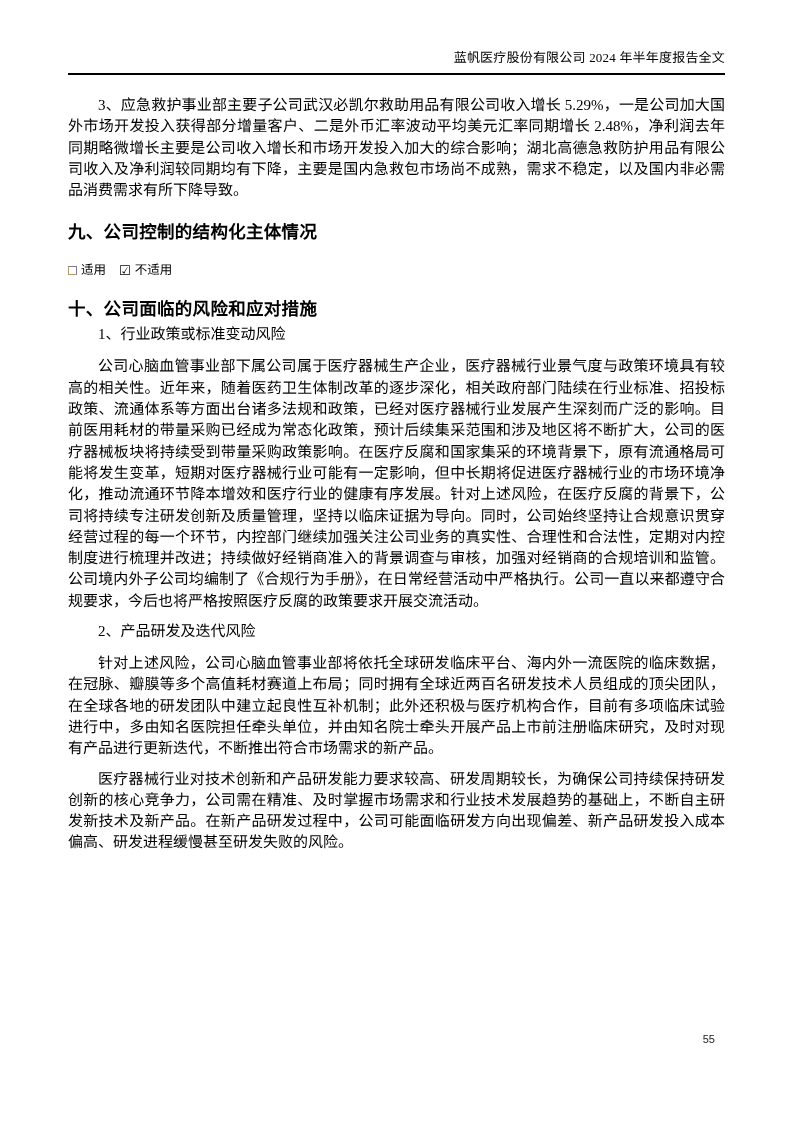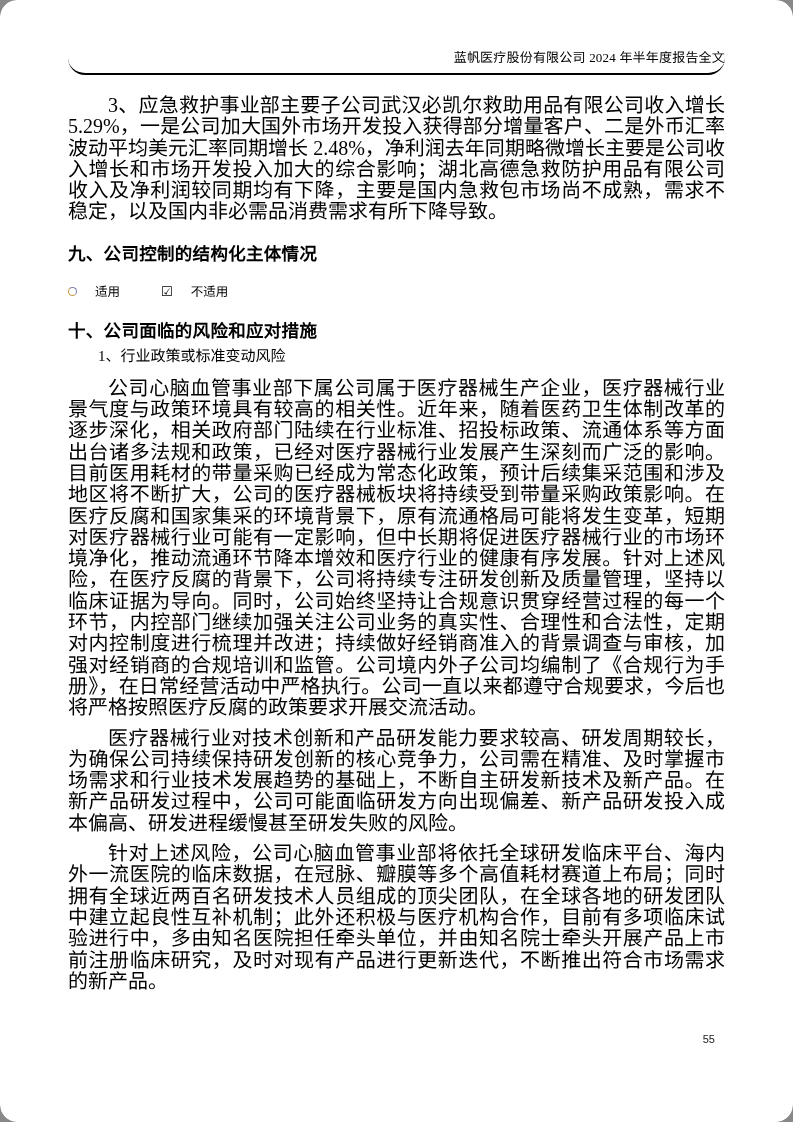--- a/index.html
+++ b/index.html
@@ -1,15 +1,15 @@
 <!DOCTYPE html>
 <html lang="zh-CN"><head>
 <meta charset="utf-8">
 <style>
-  * { margin: 0; padding: 0; box-sizing: border-box; border-radius: 17px; }
+  * { margin: 0; padding: 0; box-sizing: border-box; }
   html, body { background: #888; }
   .page {
     position: relative;
     width: 793px;
     height: 1122px;
     margin: 0 auto;
     background: #ffffff;
     font-family: "Liberation Serif", "DejaVu Serif", serif;
     color: #000000;
     overflow: hidden;
@@ -20,42 +20,42 @@
   .report-header {
     padding-top: 49px;
     padding-bottom: 7px;
     border-bottom: 2px solid #000000;
     text-align: right;
     font-size: 13px;
     letter-spacing: 0.2px;
     line-height: 17px;
   }
   p.body-para {
-    font-size: 20px;
+    font-size: 15px;
     line-height: 21.3px;
     text-align: justify;
     text-indent: 2em;
     margin: 0 0 8px 0;
   }
   p.intro-para { margin-top: 20px; }
   h2.section-heading {
     font-size: 17.5px;
     font-weight: bold;
     line-height: 23px;
     margin-top: 20px;
     letter-spacing: 0.3px;
     font-family: "Liberation Sans", "DejaVu Sans", sans-serif;
   }
   .applicability-line {
     margin-top: 18px;
     font-size: 12.5px;
     line-height: 16px;
     display: flex;
     align-items: center;
-    gap: 16px;
+    gap: 2px;
   }
   .applicability-line .gap { width: 9px; }
   .cb-empty {
     display: inline-block;
     width: 9px;
     height: 9px;
     border: 1px solid #7a7aa8;
     border-left-color: #c89a3c;
     border-bottom-color: #c89a3c;
     margin-right: 2px;
@@ -107,21 +107,22 @@
     </div>
 
     <h2 class="section-heading">十、公司面临的风险和应对措施</h2>
 
     <div class="risk-block">
       <h3 class="risk-heading">1、行业政策或标准变动风险</h3>
       <p class="body-para">公司心脑血管事业部下属公司属于医疗器械生产企业，医疗器械行业景气度与政策环境具有较高的相关性。近年来，随着医药卫生体制改革的逐步深化，相关政府部门陆续在行业标准、招投标政策、流通体系等方面出台诸多法规和政策，已经对医疗器械行业发展产生深刻而广泛的影响。目前医用耗材的带量采购已经成为常态化政策，预计后续集采范围和涉及地区将不断扩大，公司的医疗器械板块将持续受到带量采购政策影响。在医疗反腐和国家集采的环境背景下，原有流通格局可能将发生变革，短期对医疗器械行业可能有一定影响，但中长期将促进医疗器械行业的市场环境净化，推动流通环节降本增效和医疗行业的健康有序发展。针对上述风险，在医疗反腐的背景下，公司将持续专注研发创新及质量管理，坚持以临床证据为导向。同时，公司始终坚持让合规意识贯穿经营过程的每一个环节，内控部门继续加强关注公司业务的真实性、合理性和合法性，定期对内控制度进行梳理并改进；持续做好经销商准入的背景调查与审核，加强对经销商的合规培训和监管。公司境内外子公司均编制了《合规行为手册》，在日常经营活动中严格执行。公司一直以来都遵守合规要求，今后也将严格按照医疗反腐的政策要求开展交流活动。</p>
     </div>
 
     <div class="risk-block">
+      <h3 class="risk-heading">2、产品研发及迭代风险</h3>
+      <p class="body-para">针对上述风险，公司心脑血管事业部将依托全球研发临床平台、海内外一流医院的临床数据，在冠脉、瓣膜等多个高值耗材赛道上布局；同时拥有全球近两百名研发技术人员组成的顶尖团队，在全球各地的研发团队中建立起良性互补机制；此外还积极与医疗机构合作，目前有多项临床试验进行中，多由知名医院担任牵头单位，并由知名院士牵头开展产品上市前注册临床研究，及时对现有产品进行更新迭代，不断推出符合市场需求的新产品。</p>
       <p class="body-para">医疗器械行业对技术创新和产品研发能力要求较高、研发周期较长，为确保公司持续保持研发创新的核心竞争力，公司需在精准、及时掌握市场需求和行业技术发展趋势的基础上，不断自主研发新技术及新产品。在新产品研发过程中，公司可能面临研发方向出现偏差、新产品研发投入成本偏高、研发进程缓慢甚至研发失败的风险。</p>
-      <p class="body-para">针对上述风险，公司心脑血管事业部将依托全球研发临床平台、海内外一流医院的临床数据，在冠脉、瓣膜等多个高值耗材赛道上布局；同时拥有全球近两百名研发技术人员组成的顶尖团队，在全球各地的研发团队中建立起良性互补机制；此外还积极与医疗机构合作，目前有多项临床试验进行中，多由知名医院担任牵头单位，并由知名院士牵头开展产品上市前注册临床研究，及时对现有产品进行更新迭代，不断推出符合市场需求的新产品。</p>
     </div>
 
 
   </div>
 
   <div class="page-number">55</div>
 </div>
 
 </body></html>

